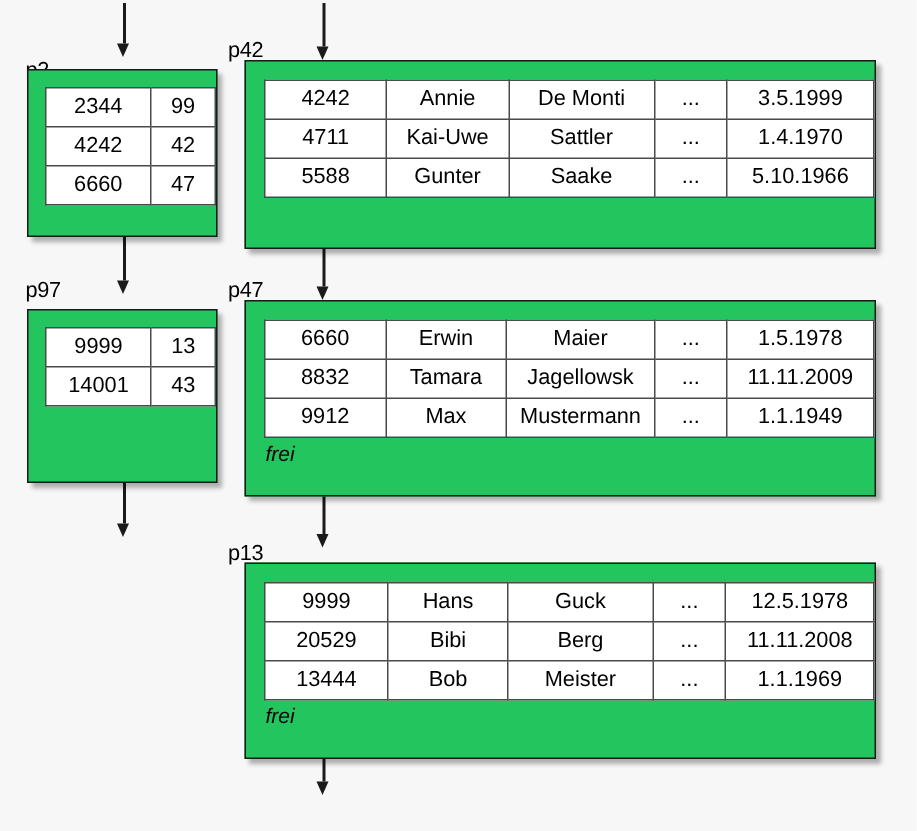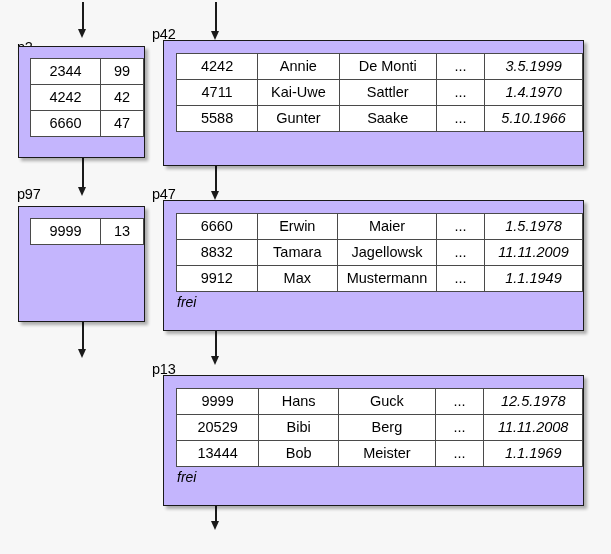--- a/index.html
+++ b/index.html
@@ -14,21 +14,21 @@
     position: relative;
     width: 611px;
     height: 554px;
     background: #f7f7f7;
     overflow: hidden;
   }
 
   
   .page-box {
     position: absolute;
-    background: #c4b5fd;
+    background: #22c55e;
     border: 1.4px solid #1a1a1a;
     box-shadow: 3px 3px 3px rgba(0,0,0,0.30);
     box-sizing: border-box;
   }
   .page-label {
     position: absolute;
     font-size: 14.5px;
     color: #000000;
     letter-spacing: -0.2px;
     white-space: nowrap;
@@ -55,21 +55,21 @@
 
   
   .idx-tbl td.k { width: 72px; }
   .idx-tbl td.v { width: 44px; }
 
   
   .dat-tbl td.c0 { width: 85px; }
   .dat-tbl td.c1 { width: 83px; }
   .dat-tbl td.c2 { width: 100px; }
   .dat-tbl td.c3 { width: 51px; }
-  .dat-tbl td.c4 { width: 100px; font-style: italic; }
+  .dat-tbl td.c4 { width: 100px; }
 
   .frei {
     position: absolute;
     font-style: italic;
     font-size: 14px;
     color: #000000;
   }
 
   
   .arrow {
@@ -153,20 +153,24 @@
   </div>
 
   <div class="page-label" style="left:17px; top:186px;">p97</div>
   <div class="page-box" style="left:18px; top:206px; width:127px; height:116px;">
     <table class="tbl idx-tbl" style="left:11px; top:11px;">
       <tbody>
         <tr>
           <td class="k">9999</td>
           <td class="v">13</td>
         </tr>
+        <tr>
+          <td class="k">14001</td>
+          <td class="v">43</td>
+        </tr>
       </tbody>
     </table>
   </div>
 
   <div class="page-label" style="left:152px; top:26px;">p42</div>
   <div class="page-box" style="left:163px; top:40px; width:421px; height:126px;">
     <table class="tbl dat-tbl" style="left:12px; top:12px;">
       <tbody>
         <tr>
           <td class="c0">4242</td>

